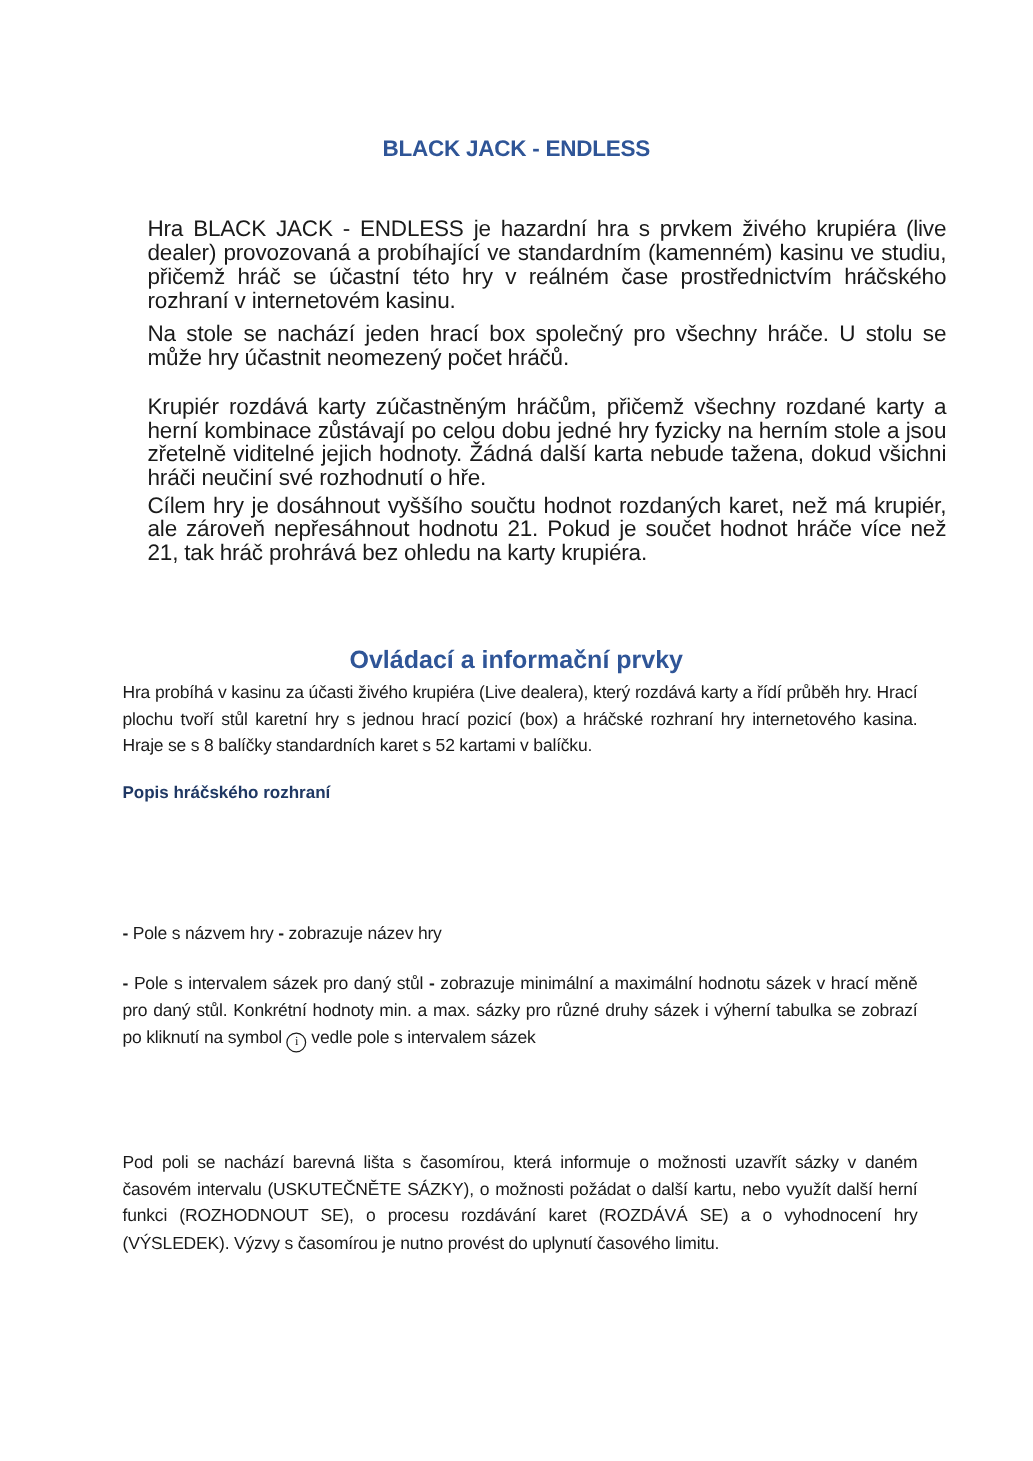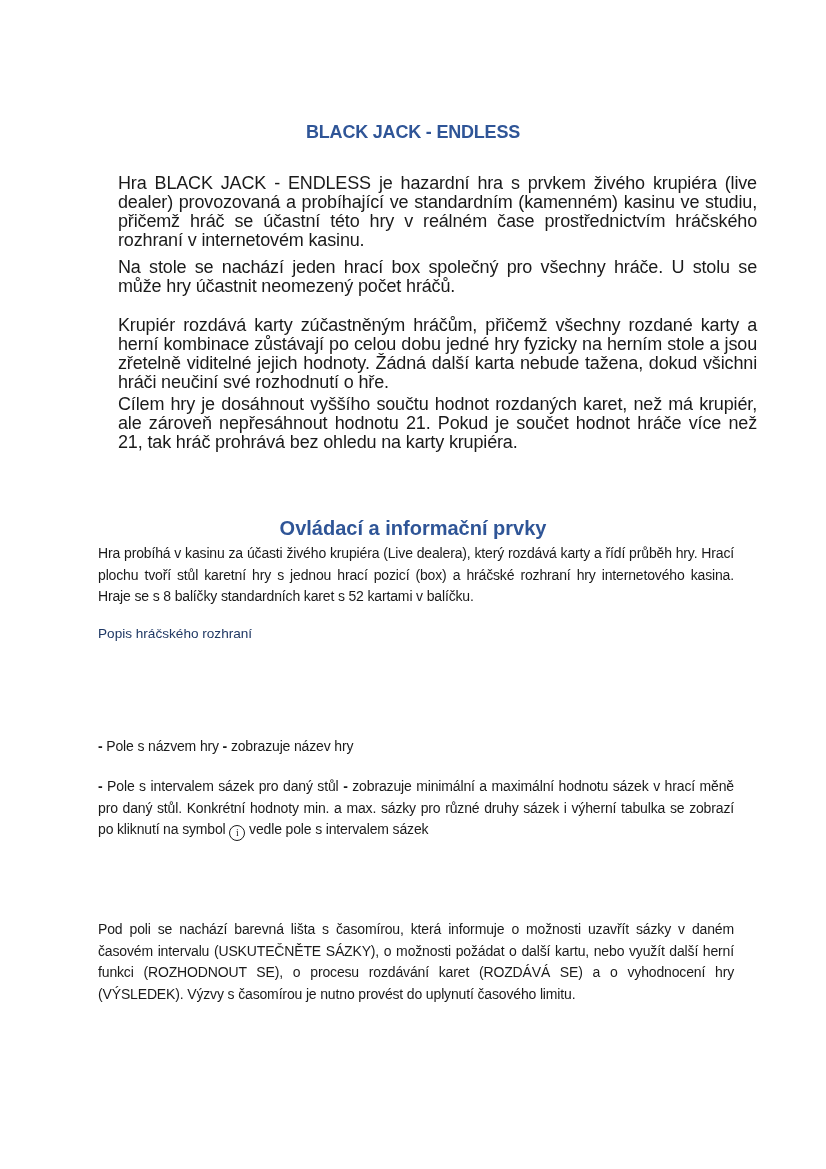--- a/index.html
+++ b/index.html
@@ -16,21 +16,21 @@
       color: #1a1a1a;
     }
     .page {
       position: absolute;
       left: 0; top: 0;
       width: 826px;
       height: 1169px;
     }
     .doc-title {
       position: absolute;
-      top: 122px;
+      top: 109px;
       left: 0;
       width: 826px;
       text-align: center;
       font-weight: bold;
       font-size: 18px;
       color: #2f5597;
       letter-spacing: -0.2px;
       margin: 0;
     }
     .intro {
@@ -61,21 +61,21 @@
       font-size: 14px;
       line-height: 21.5px;
       text-align: justify;
       margin: 0;
       letter-spacing: -0.15px;
     }
     .subheading {
       position: absolute;
       top: 626px;
       left: 98px;
-      font-weight: normal;
+      font-weight: bold;
       font-size: 13.6px;
       color: #1f3864;
       margin: 0;
     }
     .bullet-dash { font-weight: bold; }
     .info-symbol {
       display: inline-block;
       width: 14px;
       height: 14px;
       border: 1px solid #1a1a1a;

